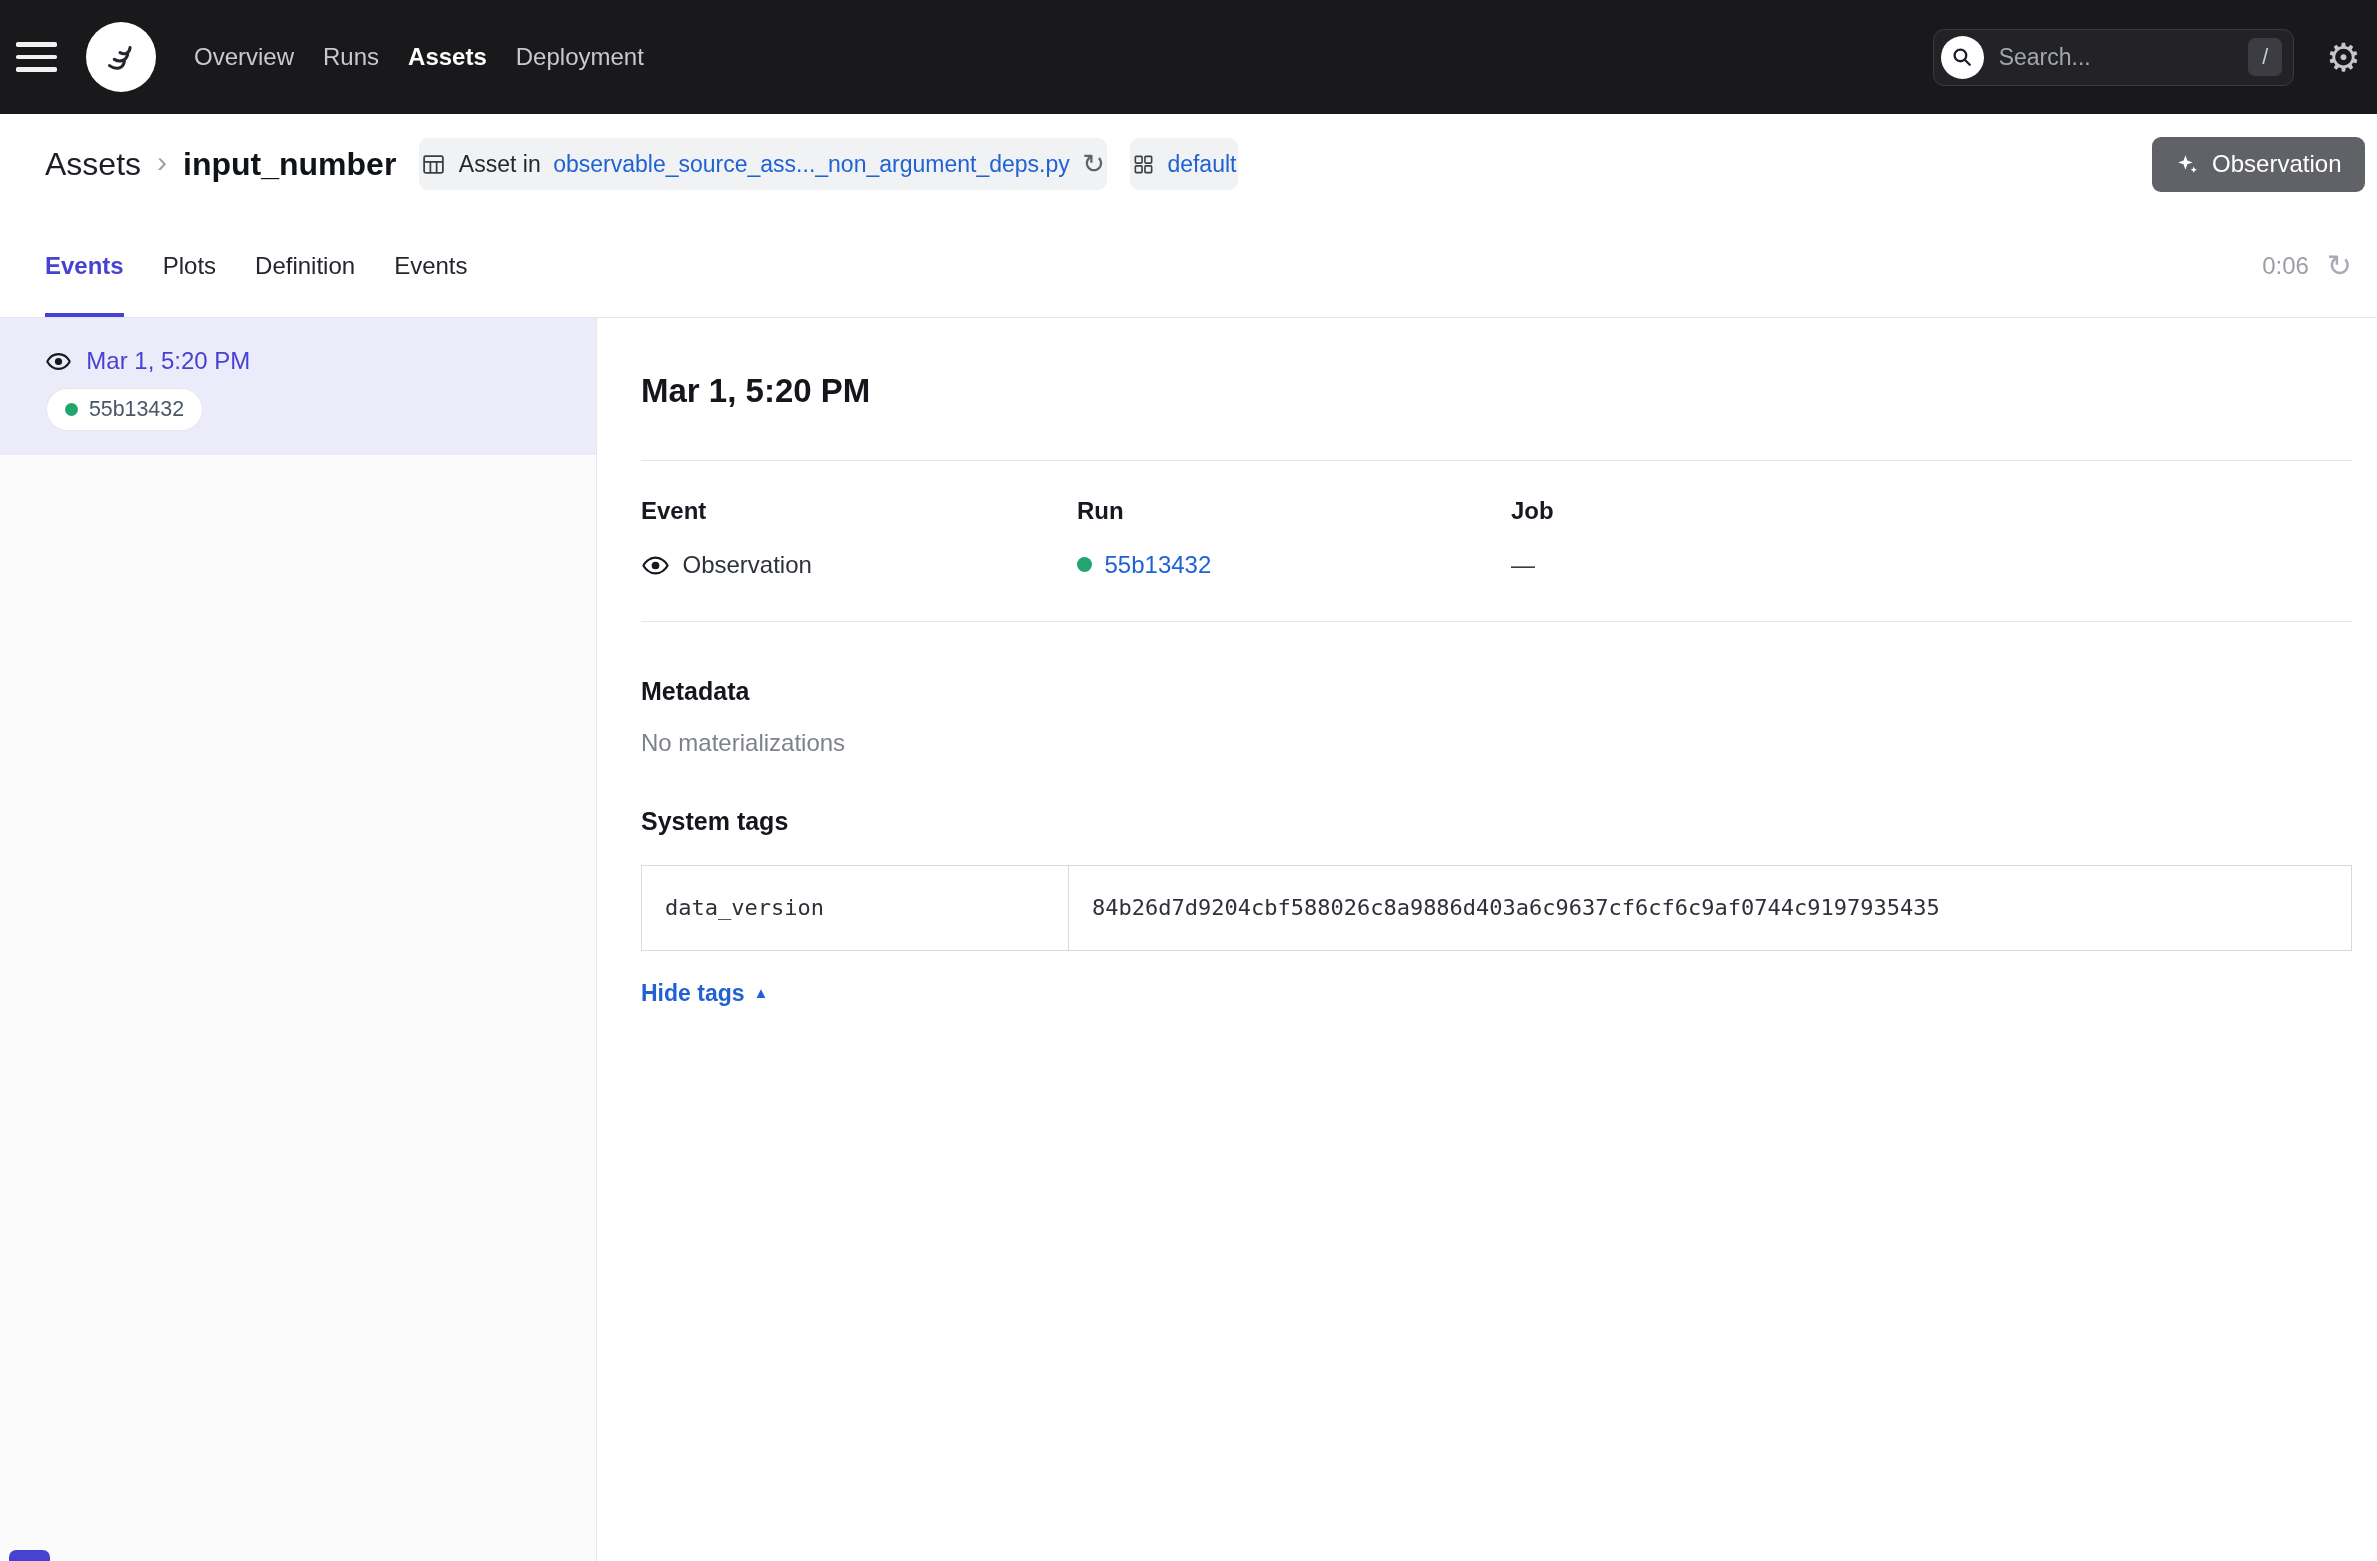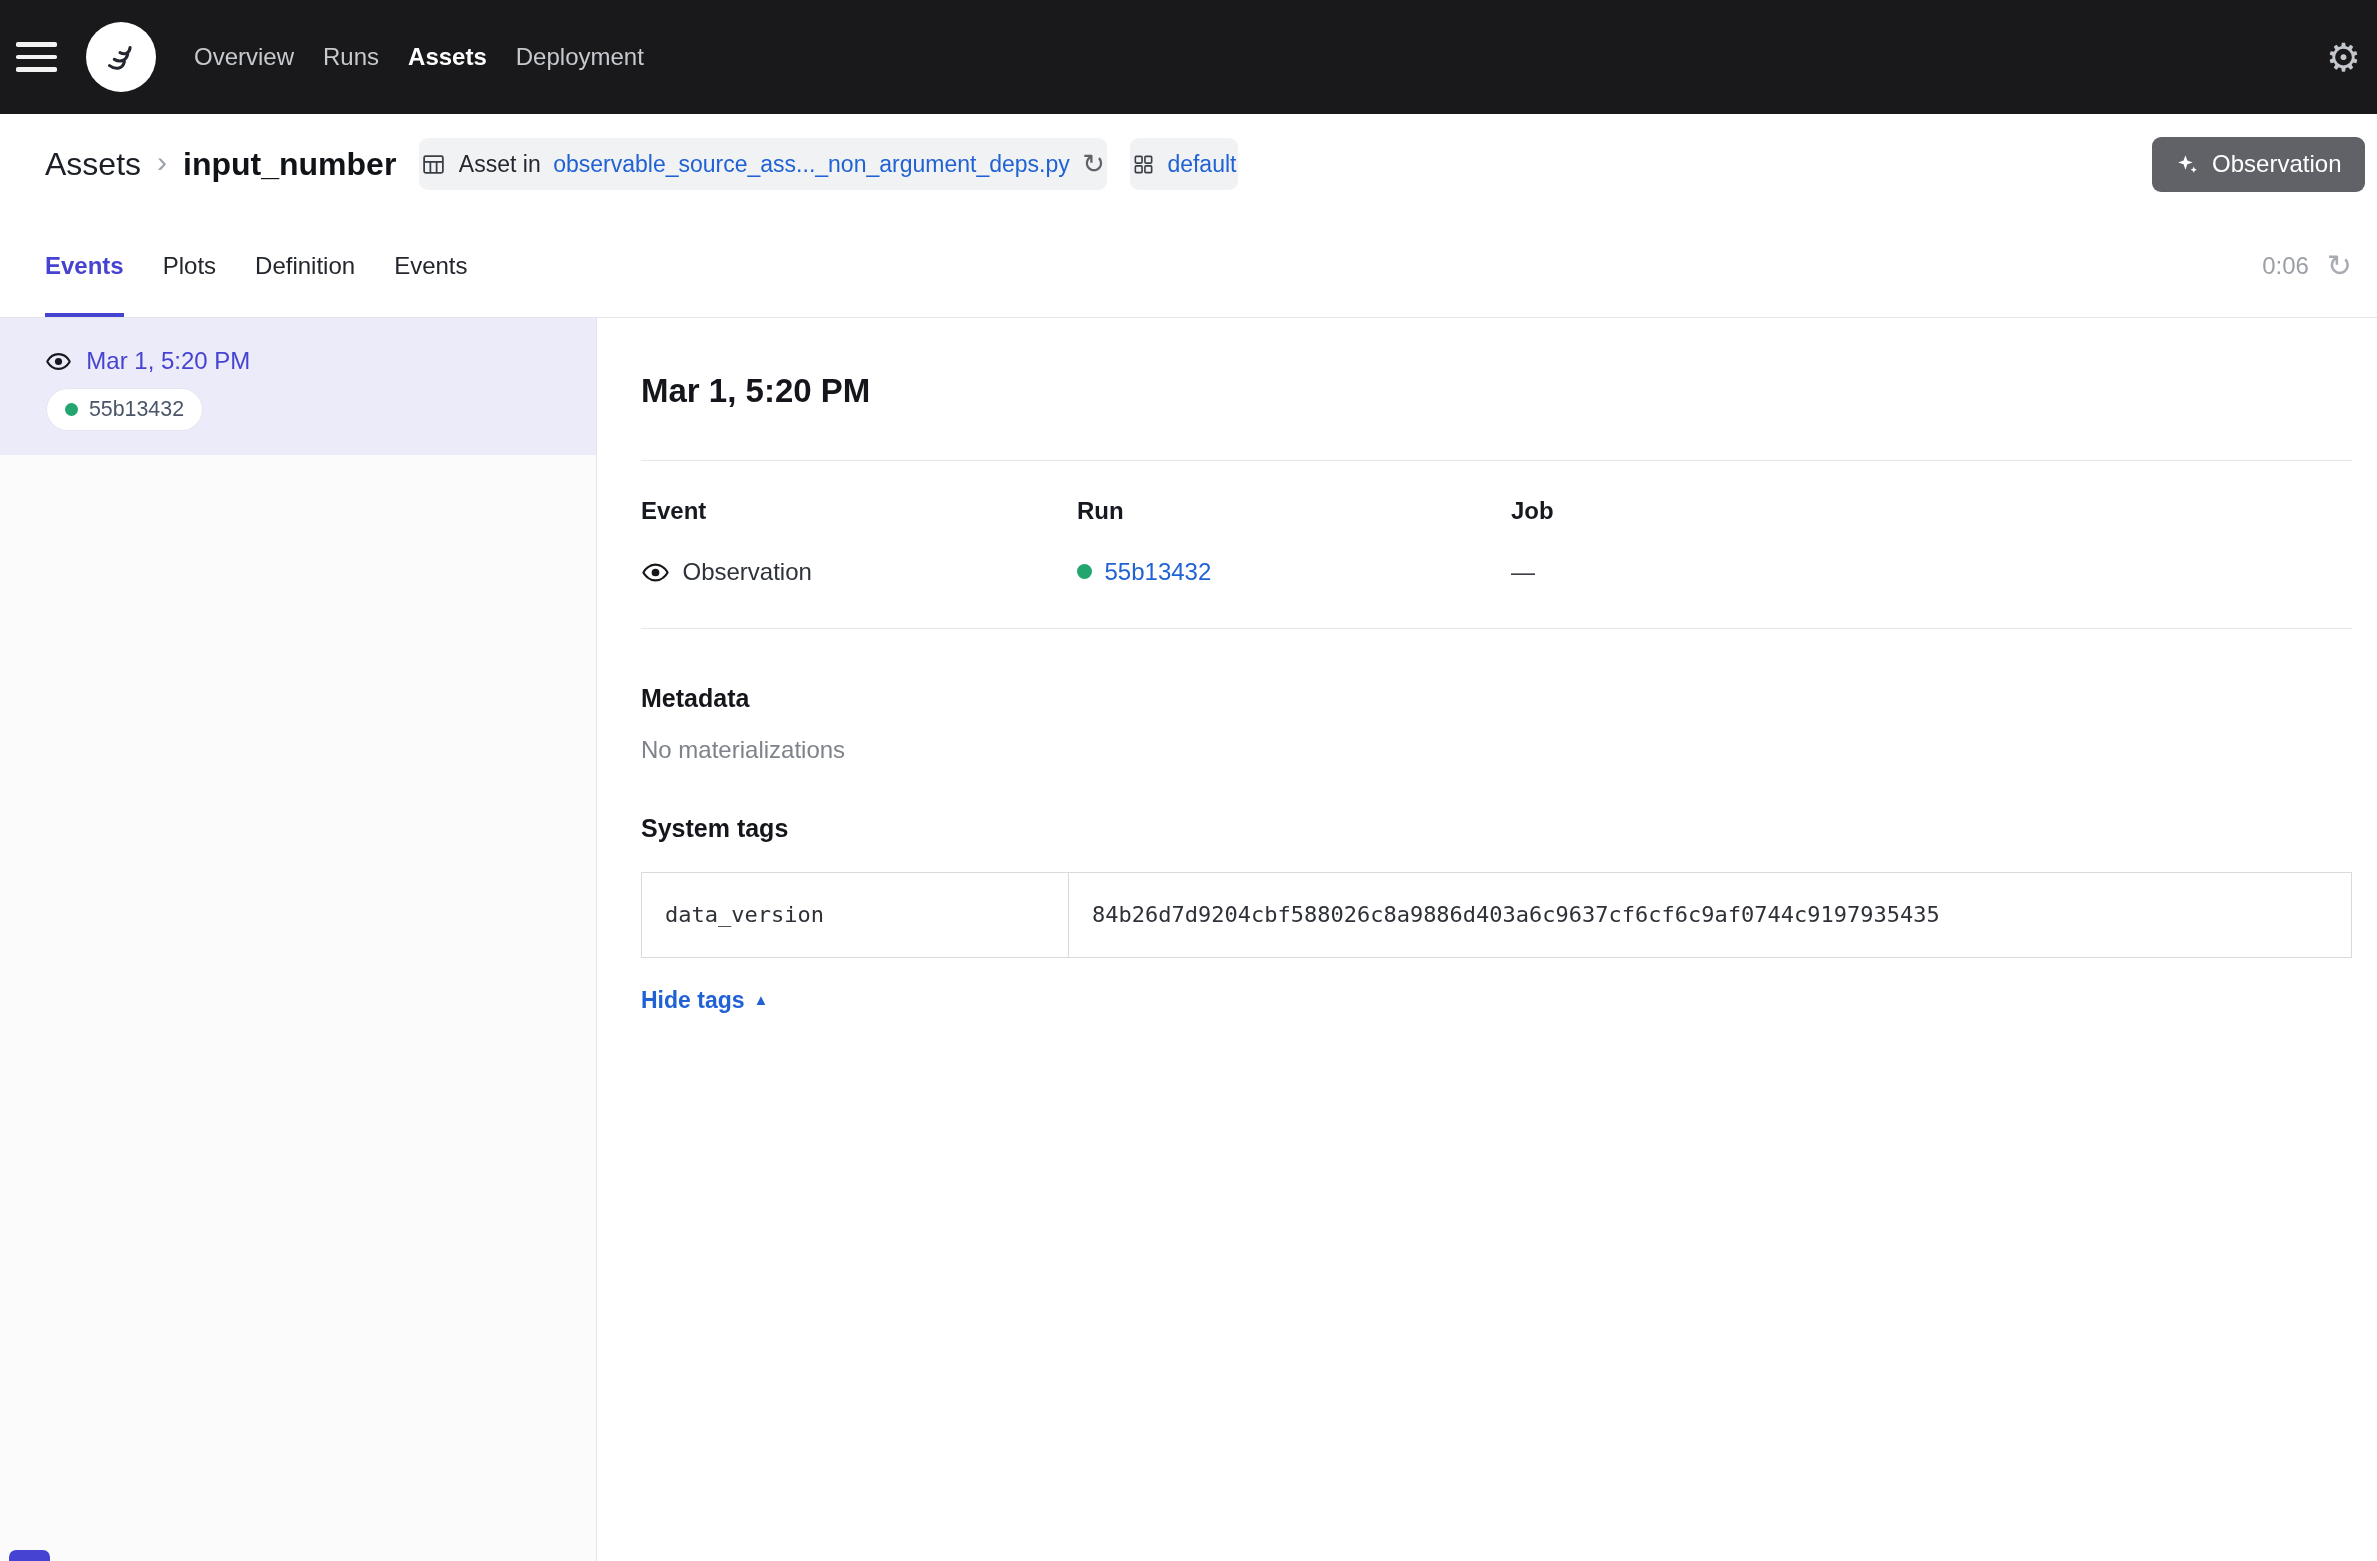--- a/index.html
+++ b/index.html
@@ -54,21 +54,21 @@
   .event-row1 .eye { color:#16181D; display:flex; }
   .runpill { margin-top:14.3px; margin-left:1.8px; display:inline-flex; align-items:center; gap:10.7px; background:#ffffff; border-radius:21.4px; padding:8px 18px; font-size:21.4px; color:#4A5568; box-shadow:0 0 0 0.9px #E6E6EF; }
   .dot { width:13.4px; height:13.4px; border-radius:50%; background:#22A56F; flex:none; }
   .dot.lg { width:15px; height:15px; }
 
   .main { flex:1; padding:41px 25px 0 44px; }
   .detail-title { font-size:33px; font-weight:700; color:#14161B; margin:12.5px 0 50px; }
   .hr { border-top:0.9px solid #E5E6E9; }
   .cols { display:flex; margin:36px 0 41px; }
   .col-event { width:436px; } .col-run { width:434px; } .col-job { flex:1; }
-  .col-label { font-size:24px; font-weight:700; color:#16191F; margin-bottom:33px; }
+  .col-label { font-size:24px; font-weight:700; color:#16191F; margin-bottom:26px; }
   .col-value { font-size:24px; color:#2E323A; display:flex; align-items:center; gap:12.5px; }
   .col-value .eye { color:#16181D; display:flex; }
   .col-value a { color:#2062D4; text-decoration:none; cursor:pointer; }
   .col-value.muted { color:#3A3E45; }
 
   .section-h { font-size:25px; font-weight:700; color:#14161B; }
   .metadata-h { margin-top:55px; }
   .meta-empty { margin-top:23px; font-size:24px; color:#7E828A; }
   .systags-h { margin-top:50px; }
 
@@ -99,20 +99,30 @@
       </g>
     </svg>
   </div>
   <nav class="navlinks">
     <span class="navlink">Overview</span>
     <span class="navlink">Runs</span>
     <span class="navlink active">Assets</span>
     <span class="navlink">Deployment</span>
   </nav>
   <div class="nav-right">
+    <div class="search">
+      <div class="search-circle">
+        <svg width="25" height="25" viewBox="0 0 24 24" fill="none" stroke="#1B1D22" stroke-width="2.2" stroke-linecap="round">
+          <circle cx="10" cy="10" r="5.6"></circle>
+          <line x1="14.4" y1="14.4" x2="19" y2="19"></line>
+        </svg>
+      </div>
+      <input type="text" placeholder="Search..." style="">
+      <span class="kbd">/</span>
+    </div>
     <span class="gear">⚙</span>
   </div>
 </div>
 
 <div class="pagehead">
   <div class="breadcrumb">
     <span class="crumb-root">Assets</span>
     <span class="crumb-chev">›</span>
     <span class="crumb-current">input_number</span>
   </div>

